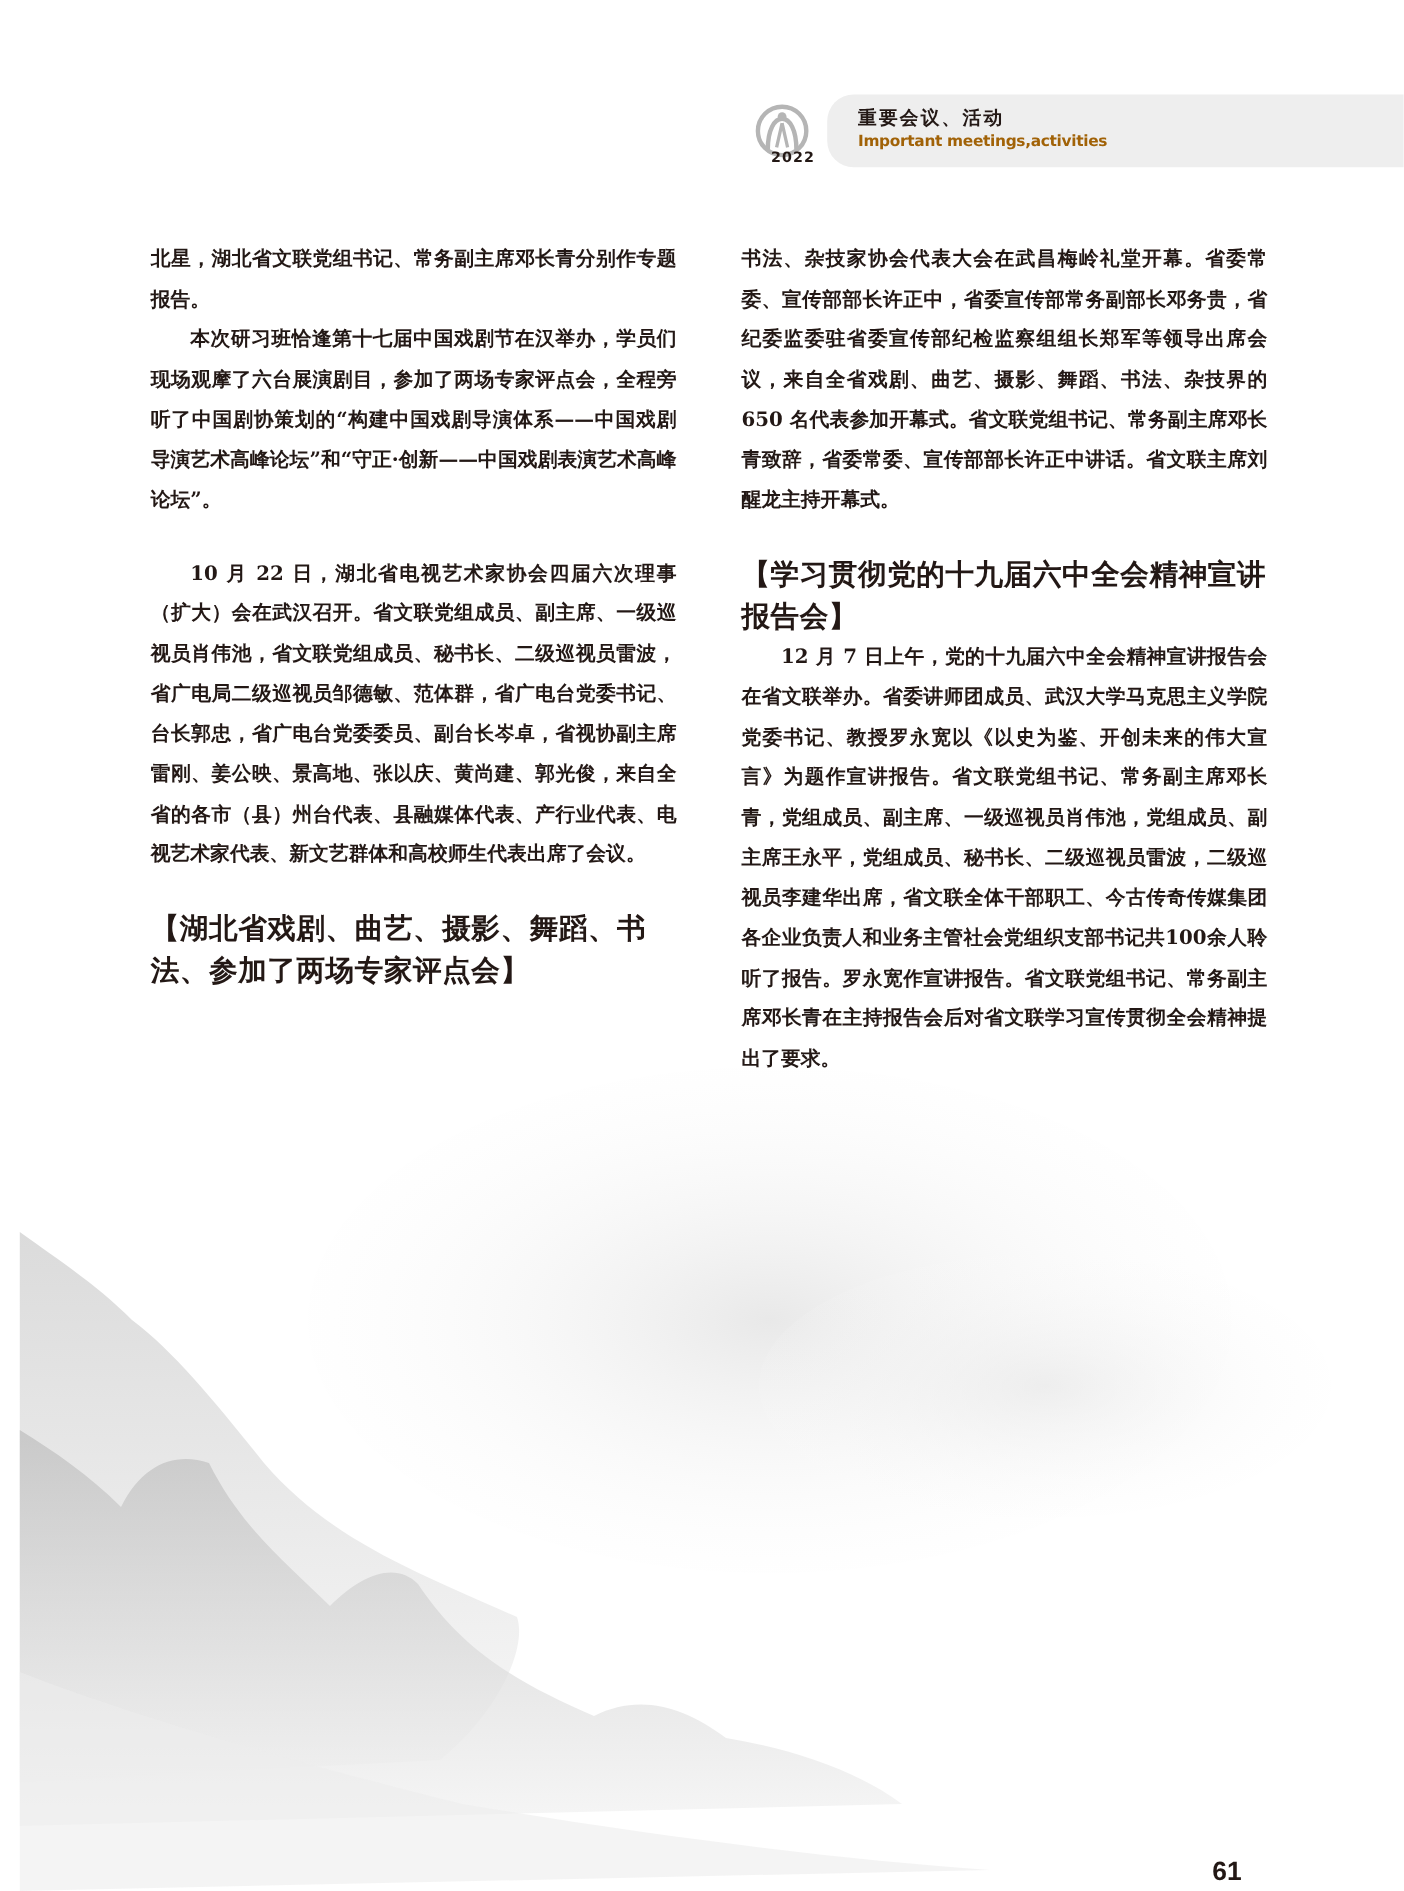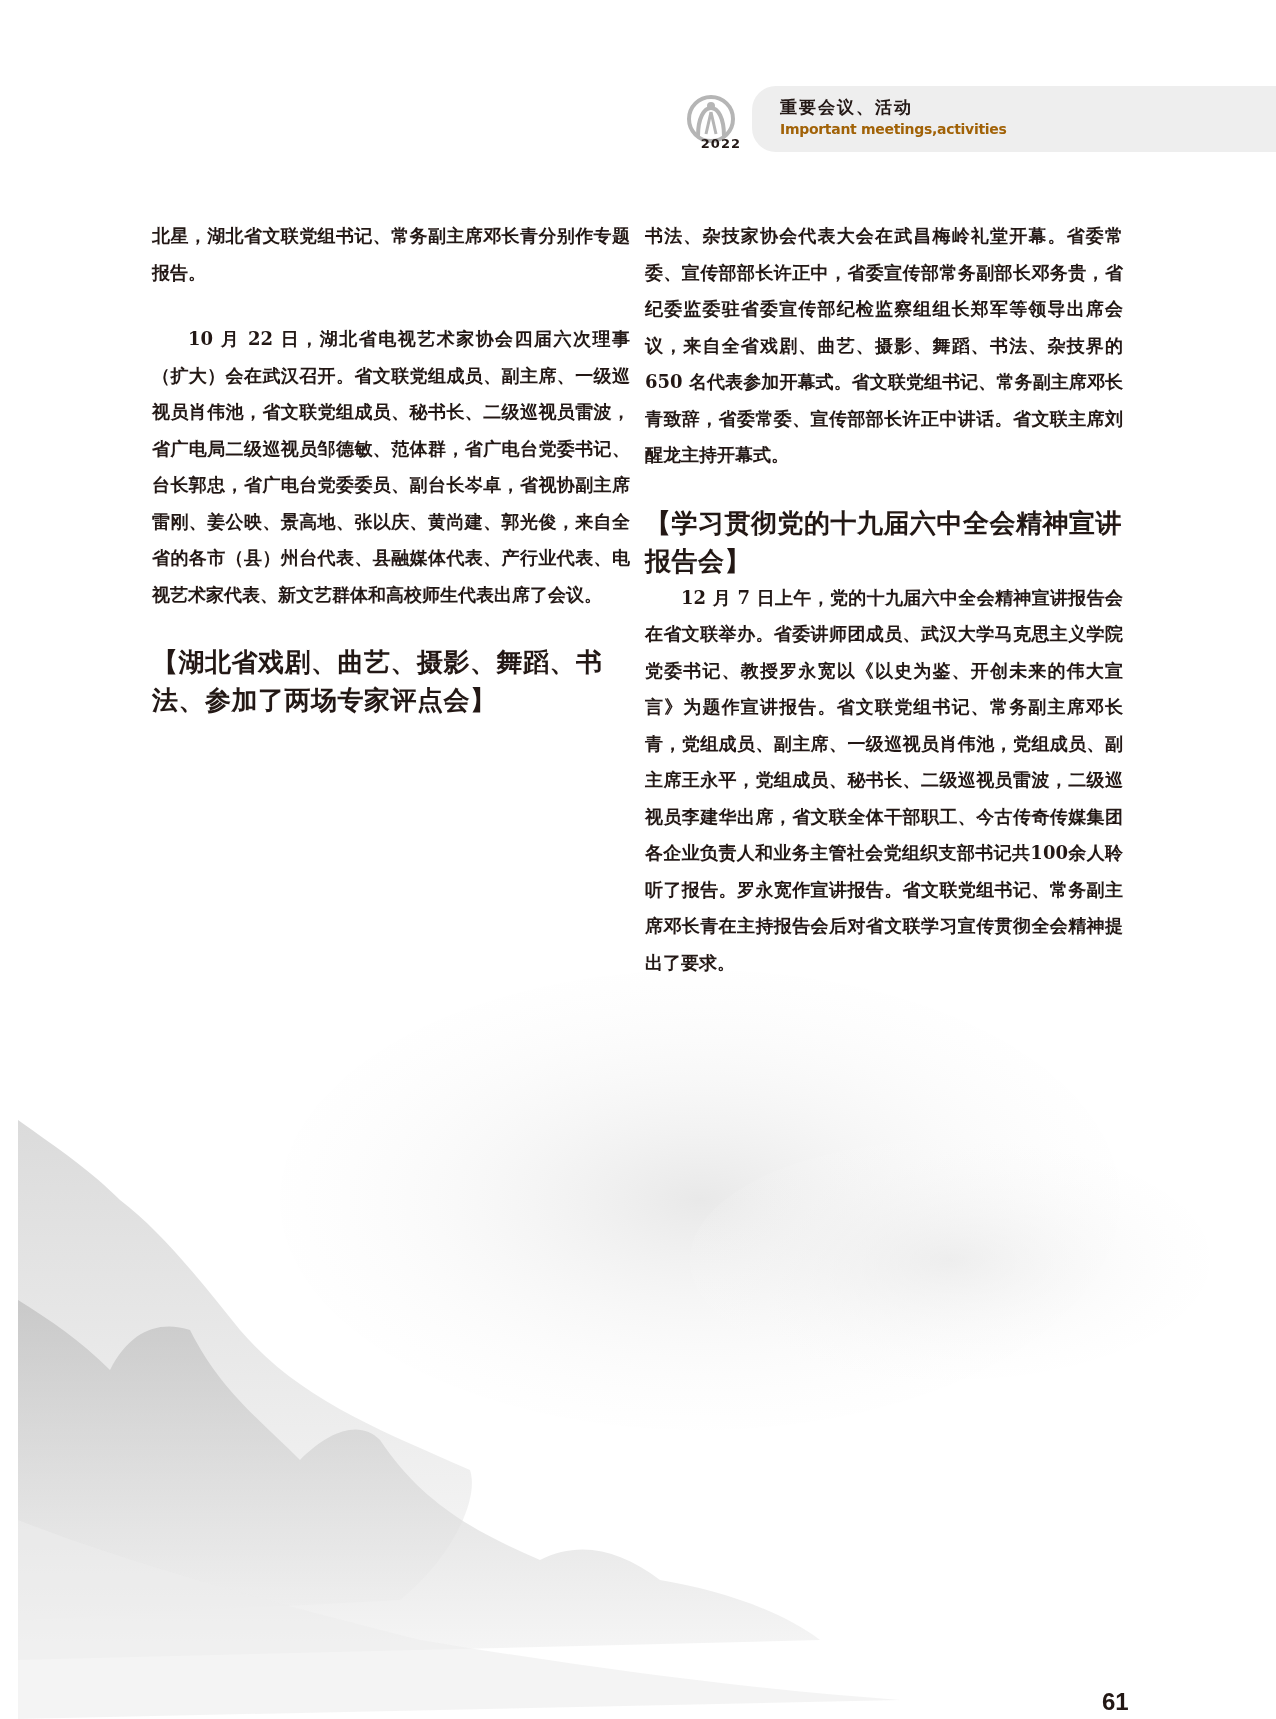--- a/index.html
+++ b/index.html
@@ -14,22 +14,22 @@
   .header-year { position: absolute; left: 683px; top: 136px; width: 58px; text-align: right;
     font-family: "DejaVu Sans", sans-serif; font-weight: bold; font-size: 13px; letter-spacing: 1px; color: #231815; }
   .header-pill { position: absolute; left: 752px; top: 86px; width: 540px; height: 66px;
     background: #eeeeee; border-radius: 24px 0 0 24px; }
   .header-title { position: absolute; left: 780px; top: 96px; font-family: "DejaVu Sans", sans-serif;
     font-weight: bold; font-size: 17px; letter-spacing: 2px; color: #231815; }
   .header-sub { position: absolute; left: 780px; top: 121px; font-family: "DejaVu Sans", sans-serif;
     font-weight: bold; font-size: 14px; color: #a16207; letter-spacing: -0.3px; }
 
   .col { position: absolute; width: 478px; font-size: 18px; line-height: 36.5px; font-weight: bold; }
-  .col-left { left: 152px; top: 218px; }
-  .col-right { left: 645px; top: 218px; }
+  .col-left { left: 137px; top: 218px; }
+  .col-right { left: 674px; top: 218px; }
   .col p { margin: 0; text-align: justify; text-align-last: left; }
   .col p.indent { text-indent: 2em; }
   .col h2 { margin: 0; font-family: "DejaVu Sans", sans-serif; font-weight: bold; font-size: 26px; line-height: 38px;
     color: #231815; letter-spacing: 0.5px; }
   .sec-gap { height: 30px; }
   .page-number { position: absolute; left: 1102px; top: 1688px; font-family: "Liberation Sans", sans-serif;
     font-weight: bold; font-size: 24px; color: #231815; }
 </style>
 </head>
 <body>
@@ -62,20 +62,21 @@
   <path d="M14 42 C14 24 20 14 27 14 C34 14 40 24 40 42" fill="none" stroke="#b5b5b5" stroke-width="4"></path>
   <circle cx="27" cy="12" r="4" fill="#b5b5b5"></circle>
   <path d="M27 18 L22 40 M27 18 L32 40" stroke="#b5b5b5" stroke-width="3" fill="none"></path>
 </svg>
 <div class="header-year">2022</div>
 <div class="header-title">重要会议、活动</div>
 <div class="header-sub">Important meetings,activities</div>
 
 <div class="col col-left">
   <p>北星，湖北省文联党组书记、常务副主席邓长青分别作专题报告。</p>
+  <p class="indent">本次研习班恰逢第十七届中国戏剧节在汉举办，学员们现场观摩了六台展演剧目，参加了两场专家评点会，全程旁听了中国剧协策划的“构建中国戏剧导演体系——中国戏剧导演艺术高峰论坛”和“守正·创新——中国戏剧表演艺术高峰论坛”。</p>
   <div class="sec-gap"></div>
   <p class="indent">10 月 22 日，湖北省电视艺术家协会四届六次理事（扩大）会在武汉召开。省文联党组成员、副主席、一级巡视员肖伟池，省文联党组成员、秘书长、二级巡视员雷波，省广电局二级巡视员邹德敏、范体群，省广电台党委书记、台长郭忠，省广电台党委委员、副台长岑卓，省视协副主席雷刚、姜公映、景高地、张以庆、黄尚建、郭光俊，来自全省的各市（县）州台代表、县融媒体代表、产行业代表、电视艺术家代表、新文艺群体和高校师生代表出席了会议。</p>
   <div class="sec-gap"></div>
   <h2>【湖北省戏剧、曲艺、摄影、舞蹈、书法、参加了两场专家评点会】</h2>
 </div>
 
 <div class="col col-right">
   <p>书法、杂技家协会代表大会在武昌梅岭礼堂开幕。省委常委、宣传部部长许正中，省委宣传部常务副部长邓务贵，省纪委监委驻省委宣传部纪检监察组组长郑军等领导出席会议，来自全省戏剧、曲艺、摄影、舞蹈、书法、杂技界的 650 名代表参加开幕式。省文联党组书记、常务副主席邓长青致辞，省委常委、宣传部部长许正中讲话。省文联主席刘醒龙主持开幕式。</p>
   <div class="sec-gap"></div>
   <h2>【学习贯彻党的十九届六中全会精神宣讲报告会】</h2>

